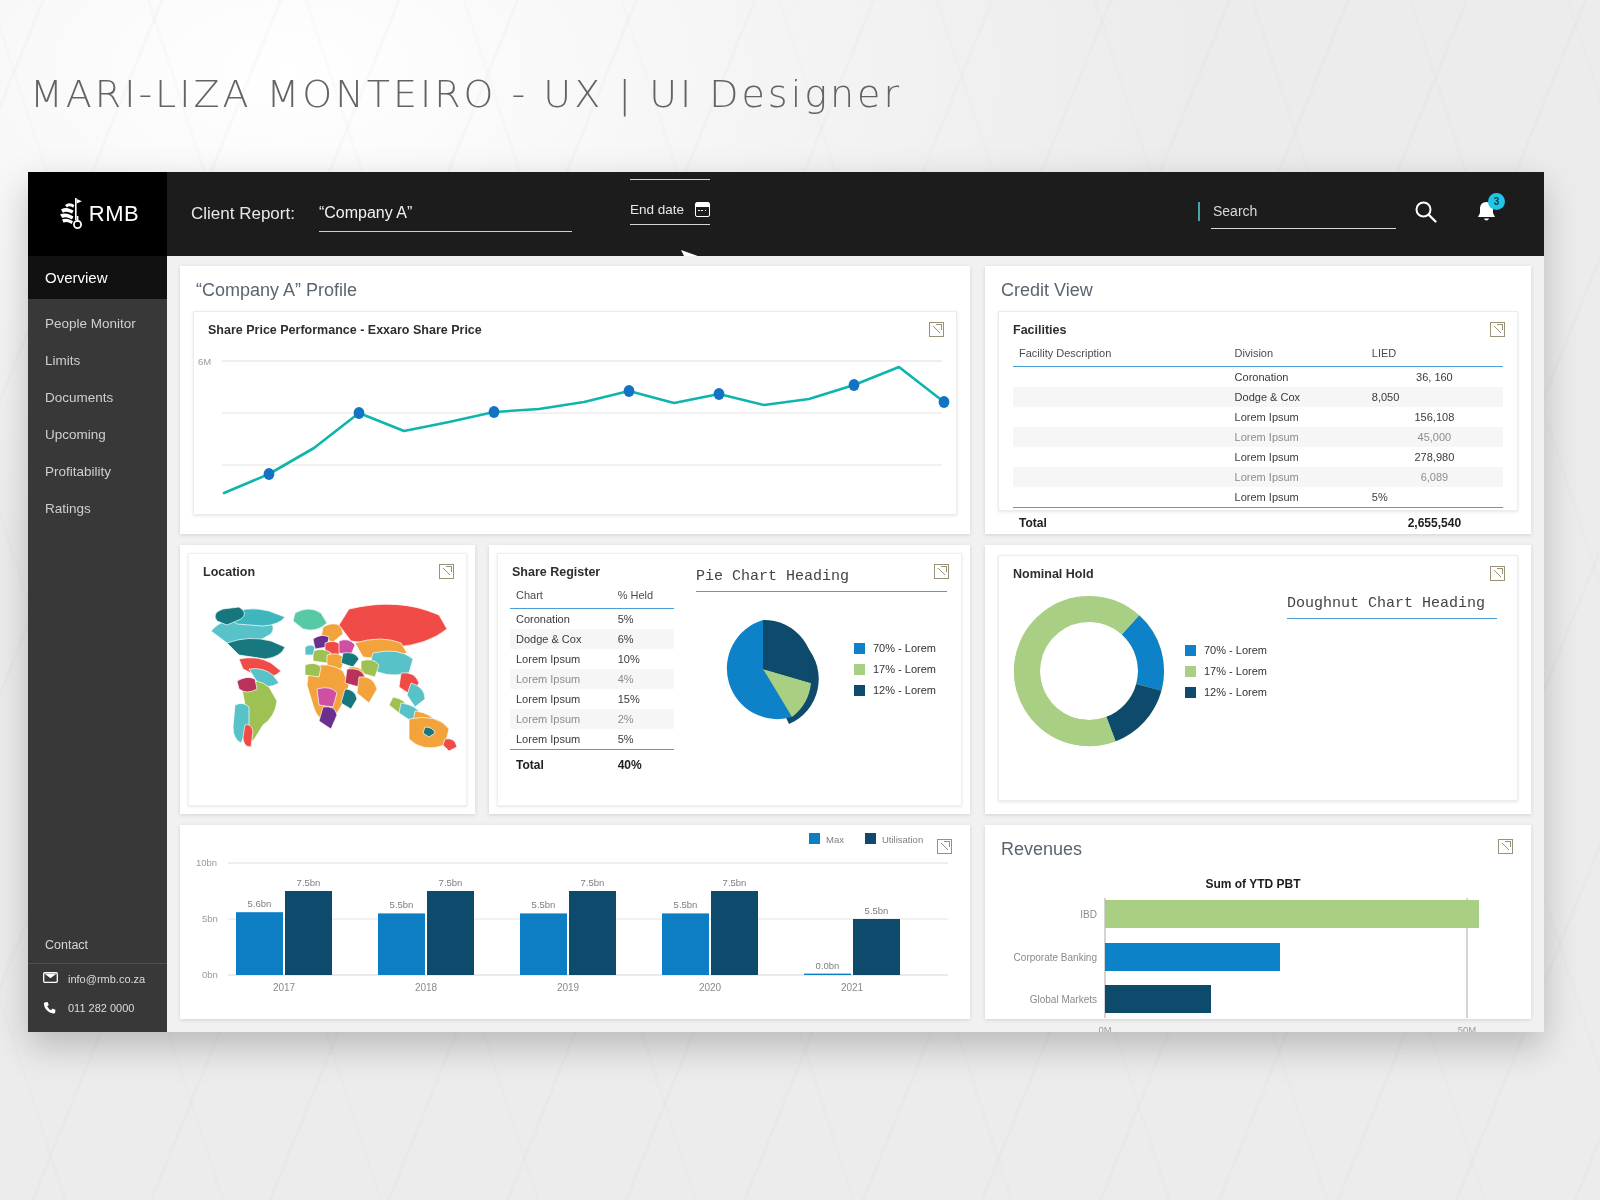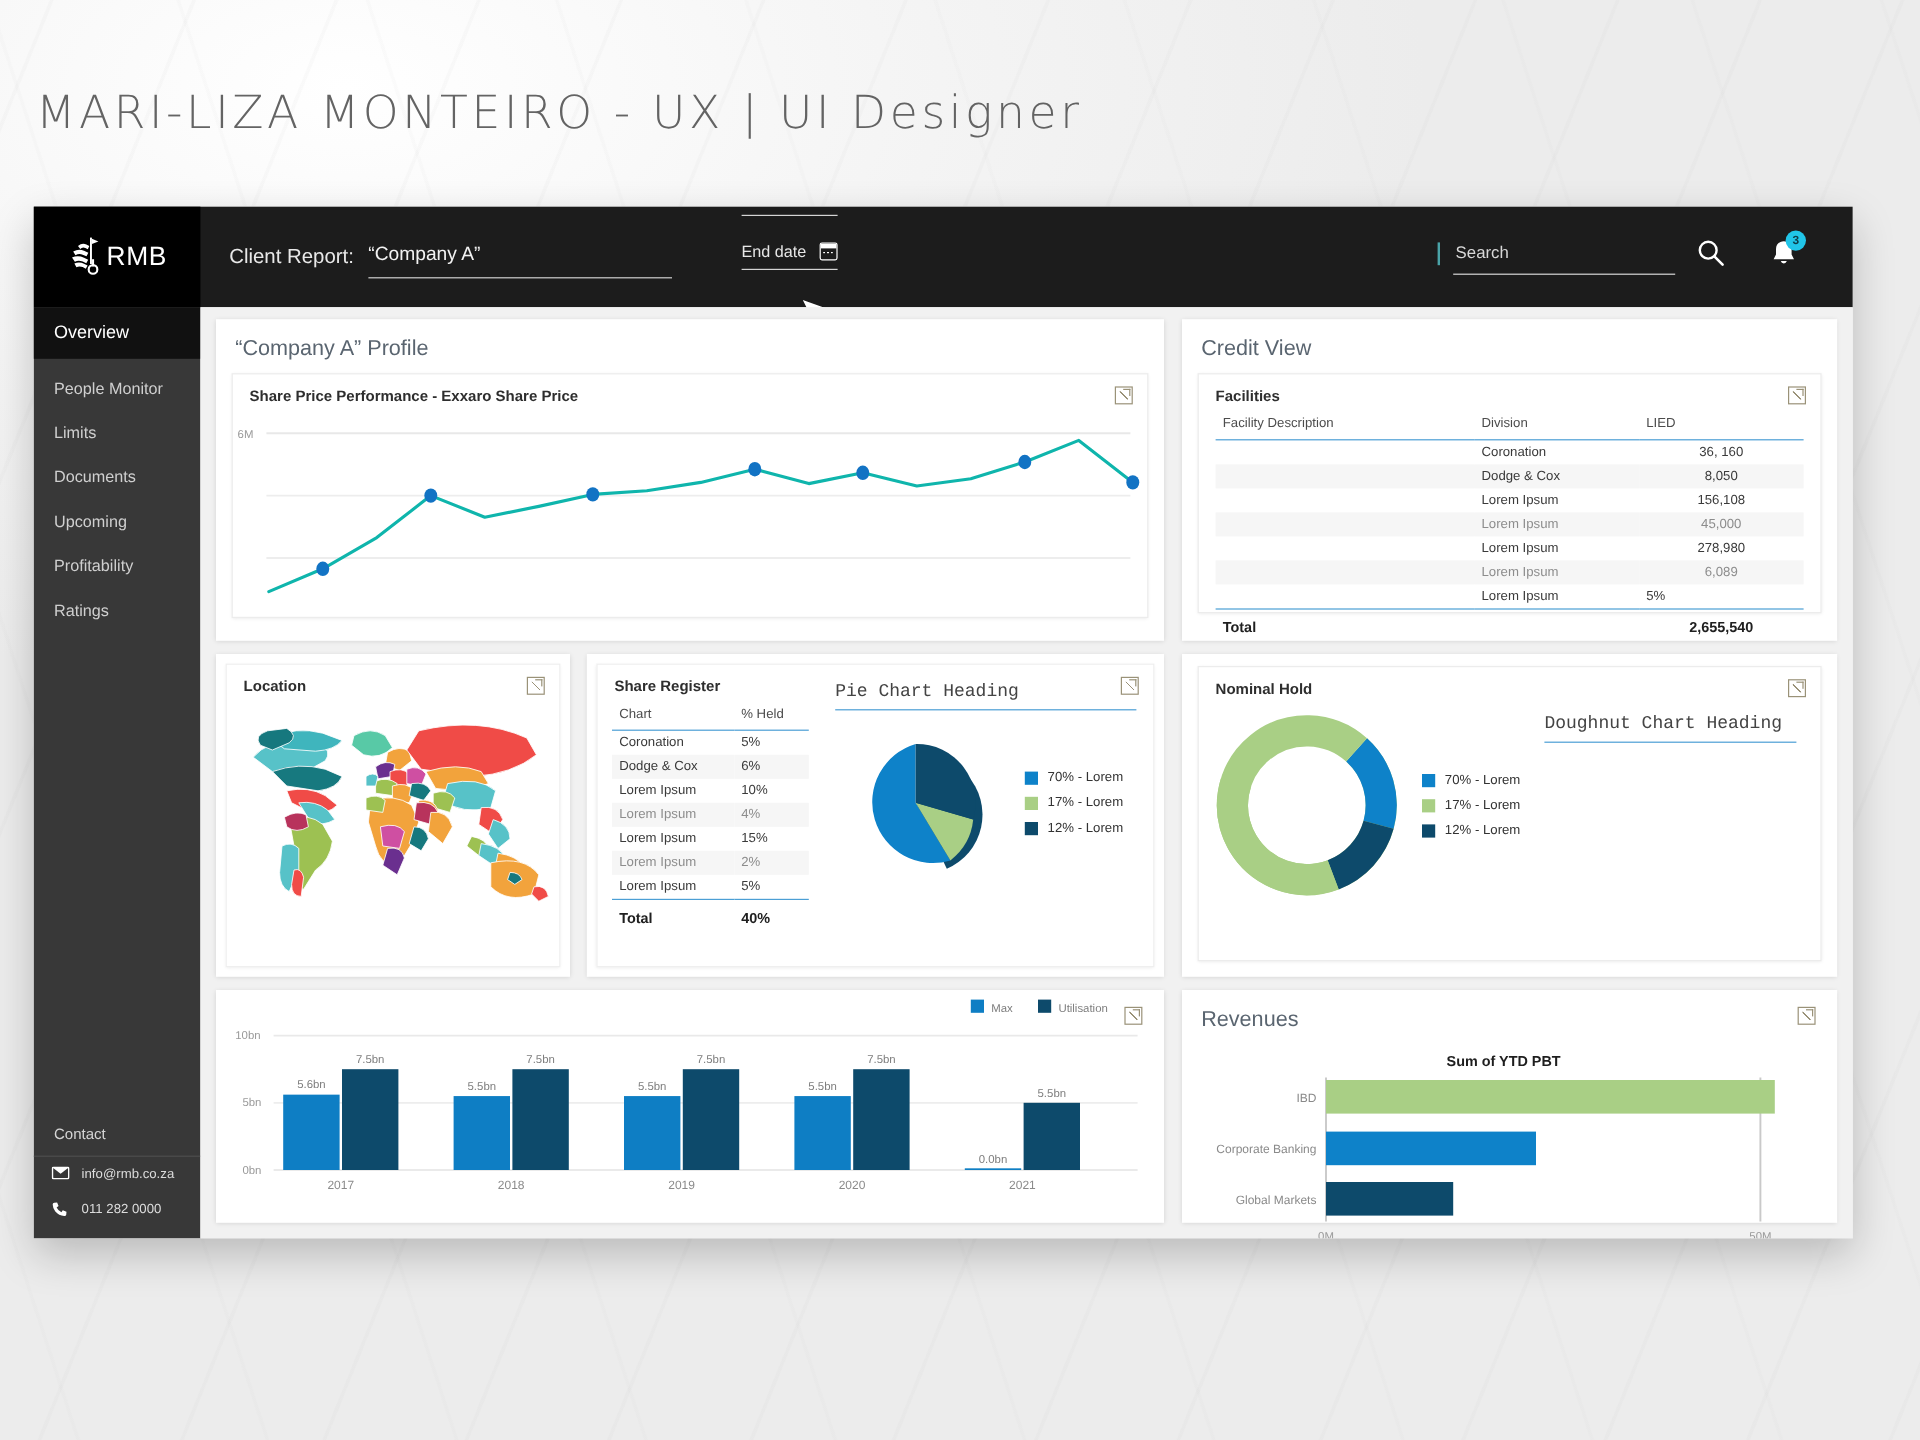--- a/index.html
+++ b/index.html
@@ -52,21 +52,21 @@
   }
   .logo-cell{
     width:139px; background:#000; display:flex; align-items:center; justify-content:center; gap:3px;
   }
   .logo-mark{ width:30px; height:34px; position:relative; }
   .logo-text{ font-size:22px; letter-spacing:.5px; font-weight:400; color:#fff; }
 
   .topbar-main{ flex:1; display:flex; align-items:center; padding:0 18px 0 24px; }
   .client-report-label{ font-size:17px; color:#e8e8e8; margin-right:12px; white-space:nowrap;}
   .company-field{
-    width:253px; border-bottom:1px solid #cfcfcf; padding-bottom:9px; margin-top:8px;
+    width:253px; border-bottom:1px solid #cfcfcf; padding-bottom:9px; margin-top:8px;margin-left:12px;
   }
   .company-field span{ font-size:16px; color:#f2f2f2;}
   .date-group{ display:flex; align-items:flex-end; gap:22px; margin-left:58px;flex-direction:column; }
   .date-field{
     width:80px; border-bottom:1px solid #d4d4d4; padding-bottom:7px;
     display:flex; align-items:center; justify-content:space-between;
   }
   .date-field span{ font-size:13.5px; color:#e6e6e6; }
   .cal-ico{ width:15px; height:15px; position:relative; display:inline-block; }
   .cal-ico i{ position:absolute; inset:0; border:1.6px solid #fff; border-radius:2px; }
@@ -334,21 +334,21 @@
                 </thead>
                 <tbody>
                   <tr>
                     <td></td>
                     <td>Coronation</td>
                     <td style="text-align:center">36, 160</td>
                   </tr>
                   <tr class="zebra">
                     <td></td>
                     <td>Dodge &amp; Cox</td>
-                    <td style="text-align:center">8,050</td>
+                    <td style="">8,050</td>
                   </tr>
                   <tr>
                     <td></td>
                     <td>Lorem Ipsum</td>
                     <td style="text-align:center">156,108</td>
                   </tr>
                   <tr class="zebra muted">
                     <td></td>
                     <td>Lorem Ipsum</td>
                     <td style="text-align:center">45,000</td>

